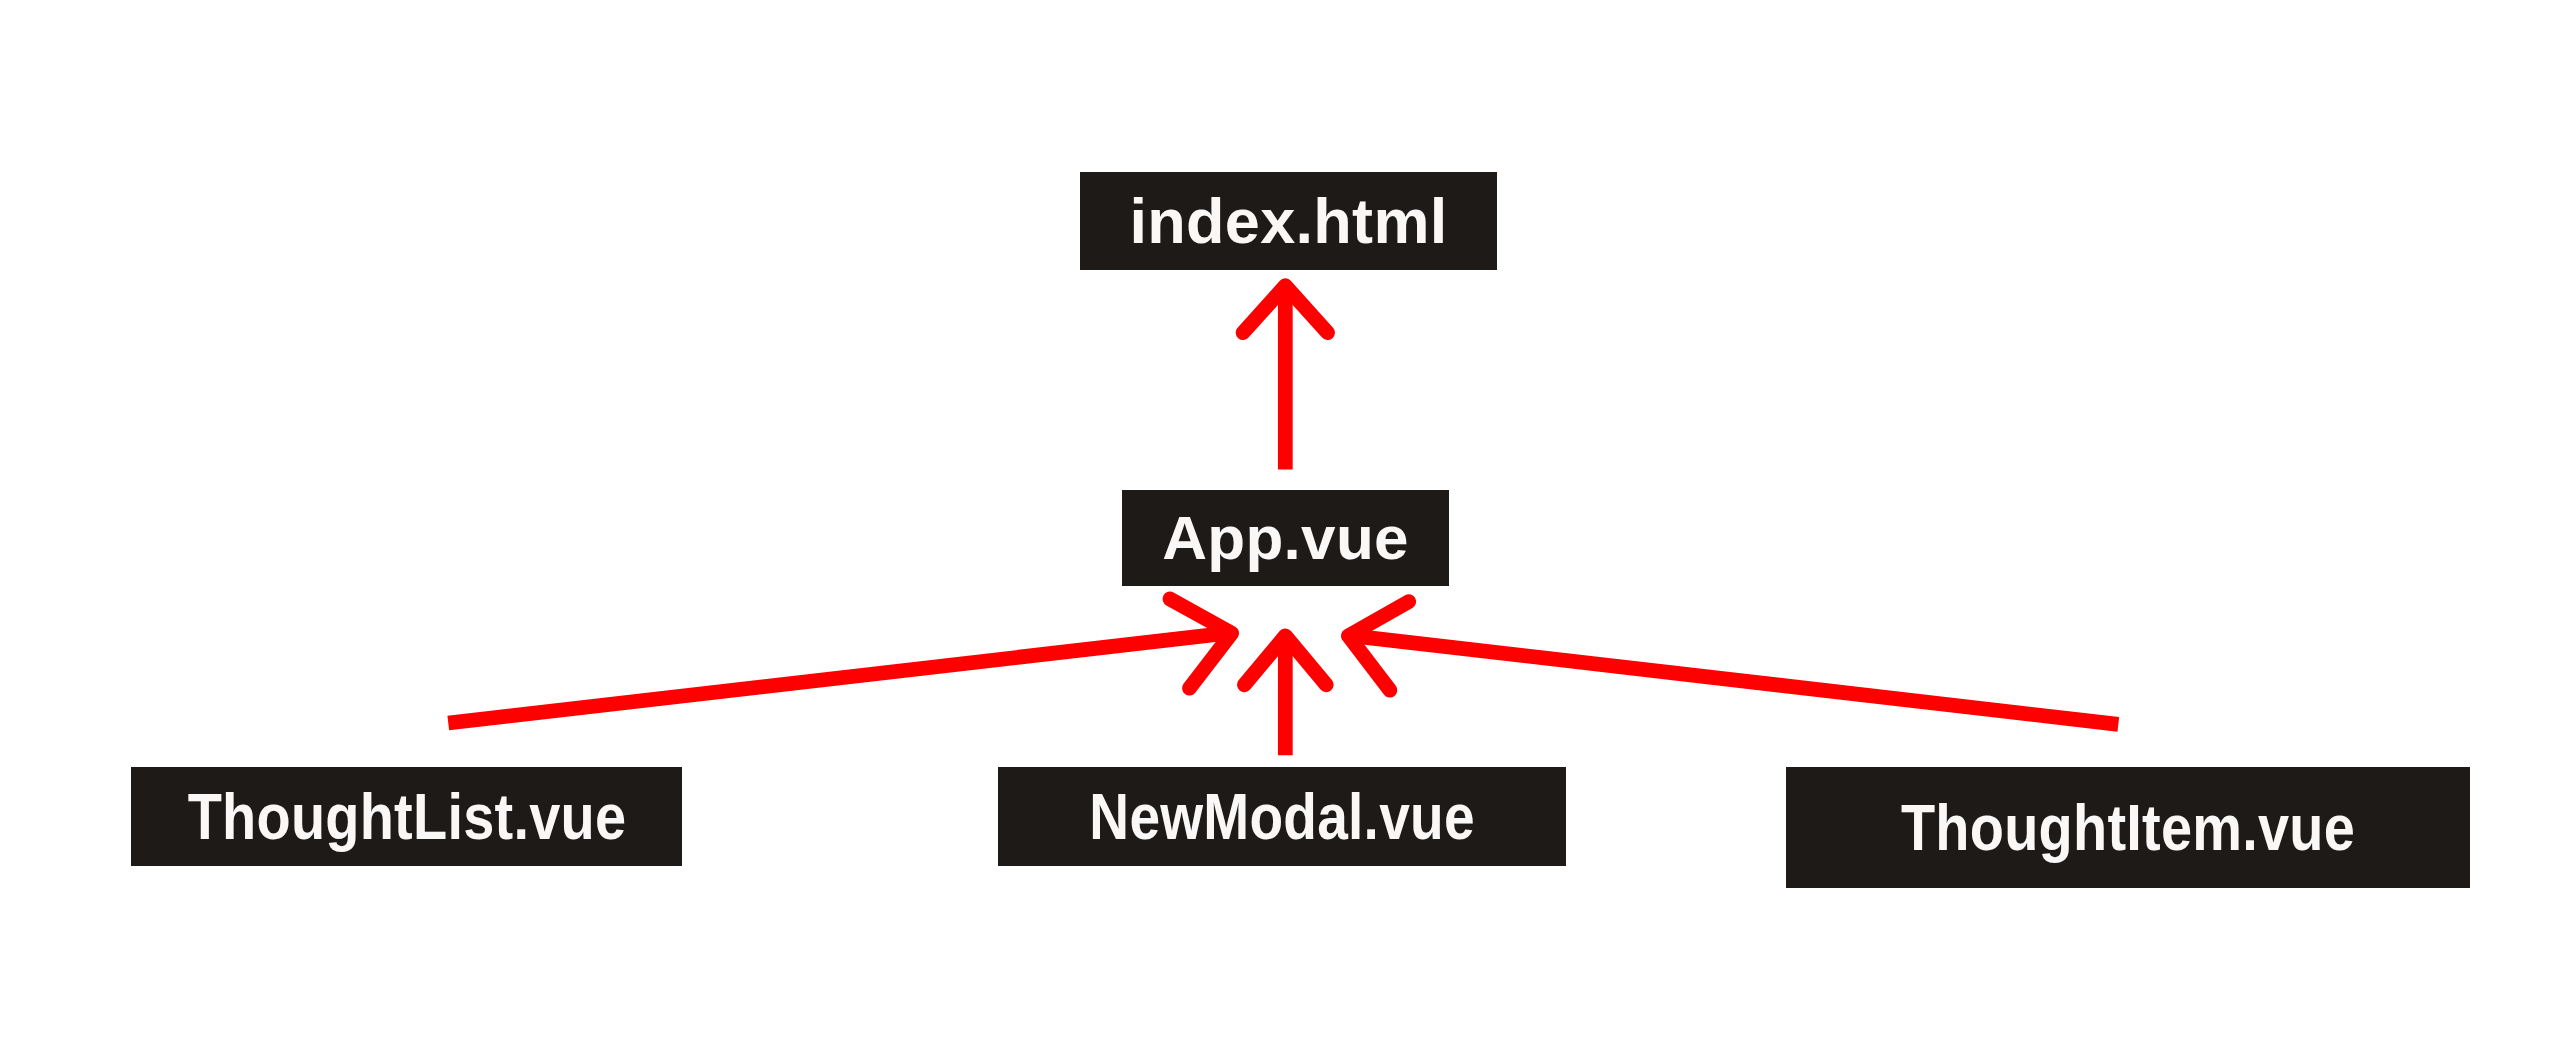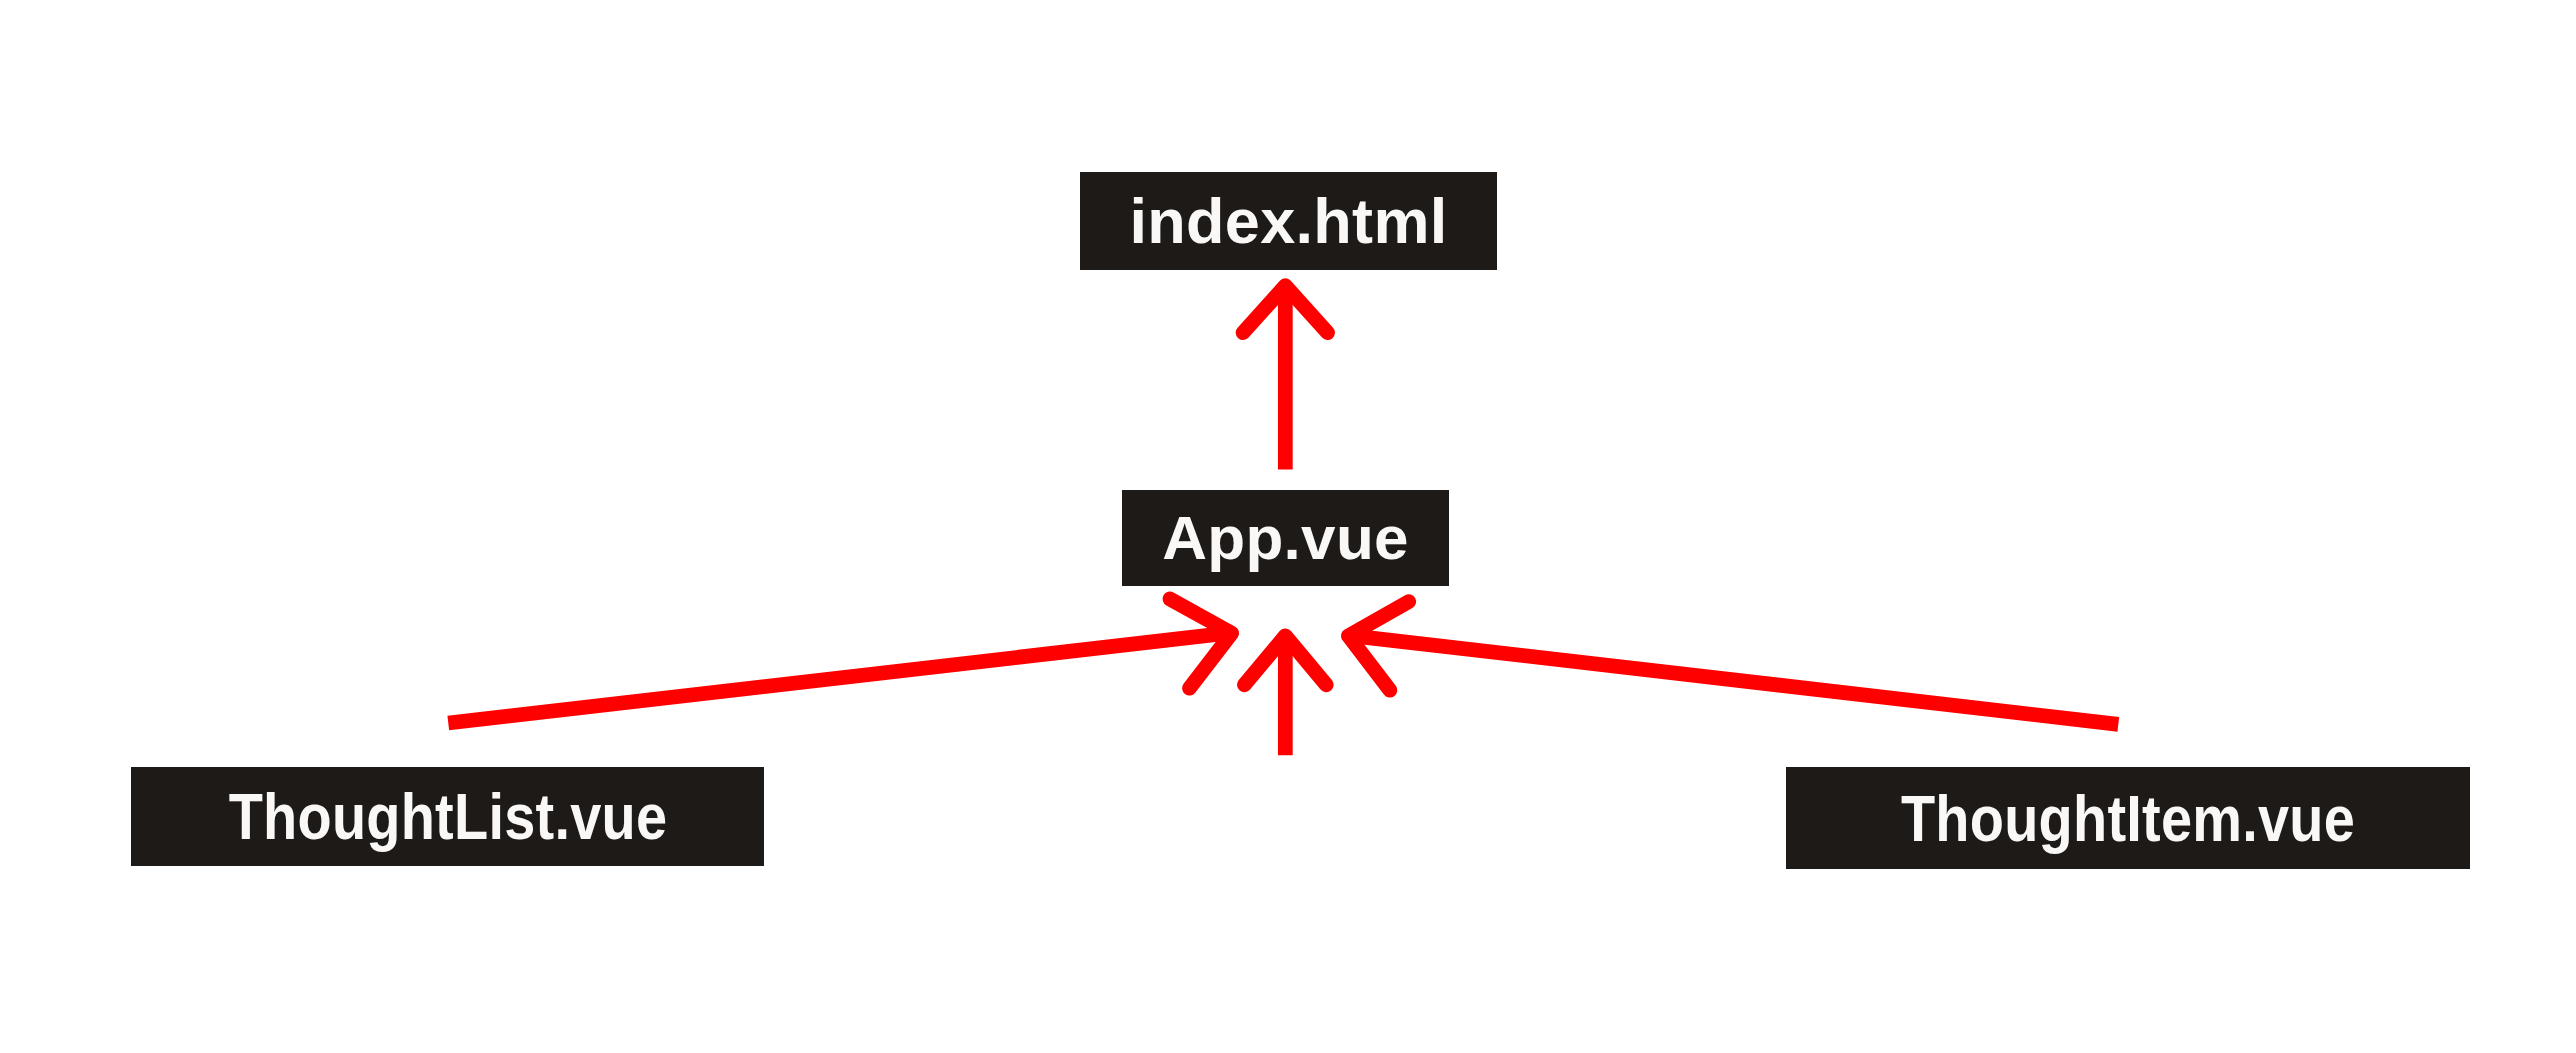--- a/index.html
+++ b/index.html
@@ -60,31 +60,31 @@
     width: 417px;  height: 98px;
     font-size: 63px;
   }
   #node-app-vue {
     left: 1122px;  top: 490px;
     width: 327px;  height: 96px;
     font-size: 62px;
   }
   #node-thoughtlist-vue {
     left: 131px;   top: 767px;
-    width: 633px;  height: 99px;
+    width: 551px;  height: 99px;
     font-size: 65px;
   }
   #node-newmodal-vue {
     left: 998px;  top: 767px;
     width: 568px;  height: 99px;
     font-size: 64px;
   }
   #node-thoughtitem-vue {
     left: 1786px;  top: 767px;
-    width: 684px; height: 102px;
+    width: 684px; height: 121px;
     font-size: 65px;
   }
 </style>
 </head>
 <body>
 
 <div id="canvas">
 
   <svg id="edges" viewBox="0 0 3840 1570" xmlns="http://www.w3.org/2000/svg">
 
@@ -115,19 +115,22 @@
   </div>
 
   <div class="node wide-face" id="node-app-vue">
     <span class="label">App.vue</span>
   </div>
 
   <div class="node narrow-face" id="node-thoughtlist-vue">
     <span class="label">ThoughtList.vue</span>
   </div>
 
+  <div class="node narrow-face" id="node-newmodal-vue">
+    <span class="label">NewModal.vue</span>
+  </div>
 
   <div class="node narrow-face" id="node-thoughtitem-vue">
     <span class="label">ThoughtItem.vue</span>
   </div>
 
 </div>
 
 
 </body></html>

